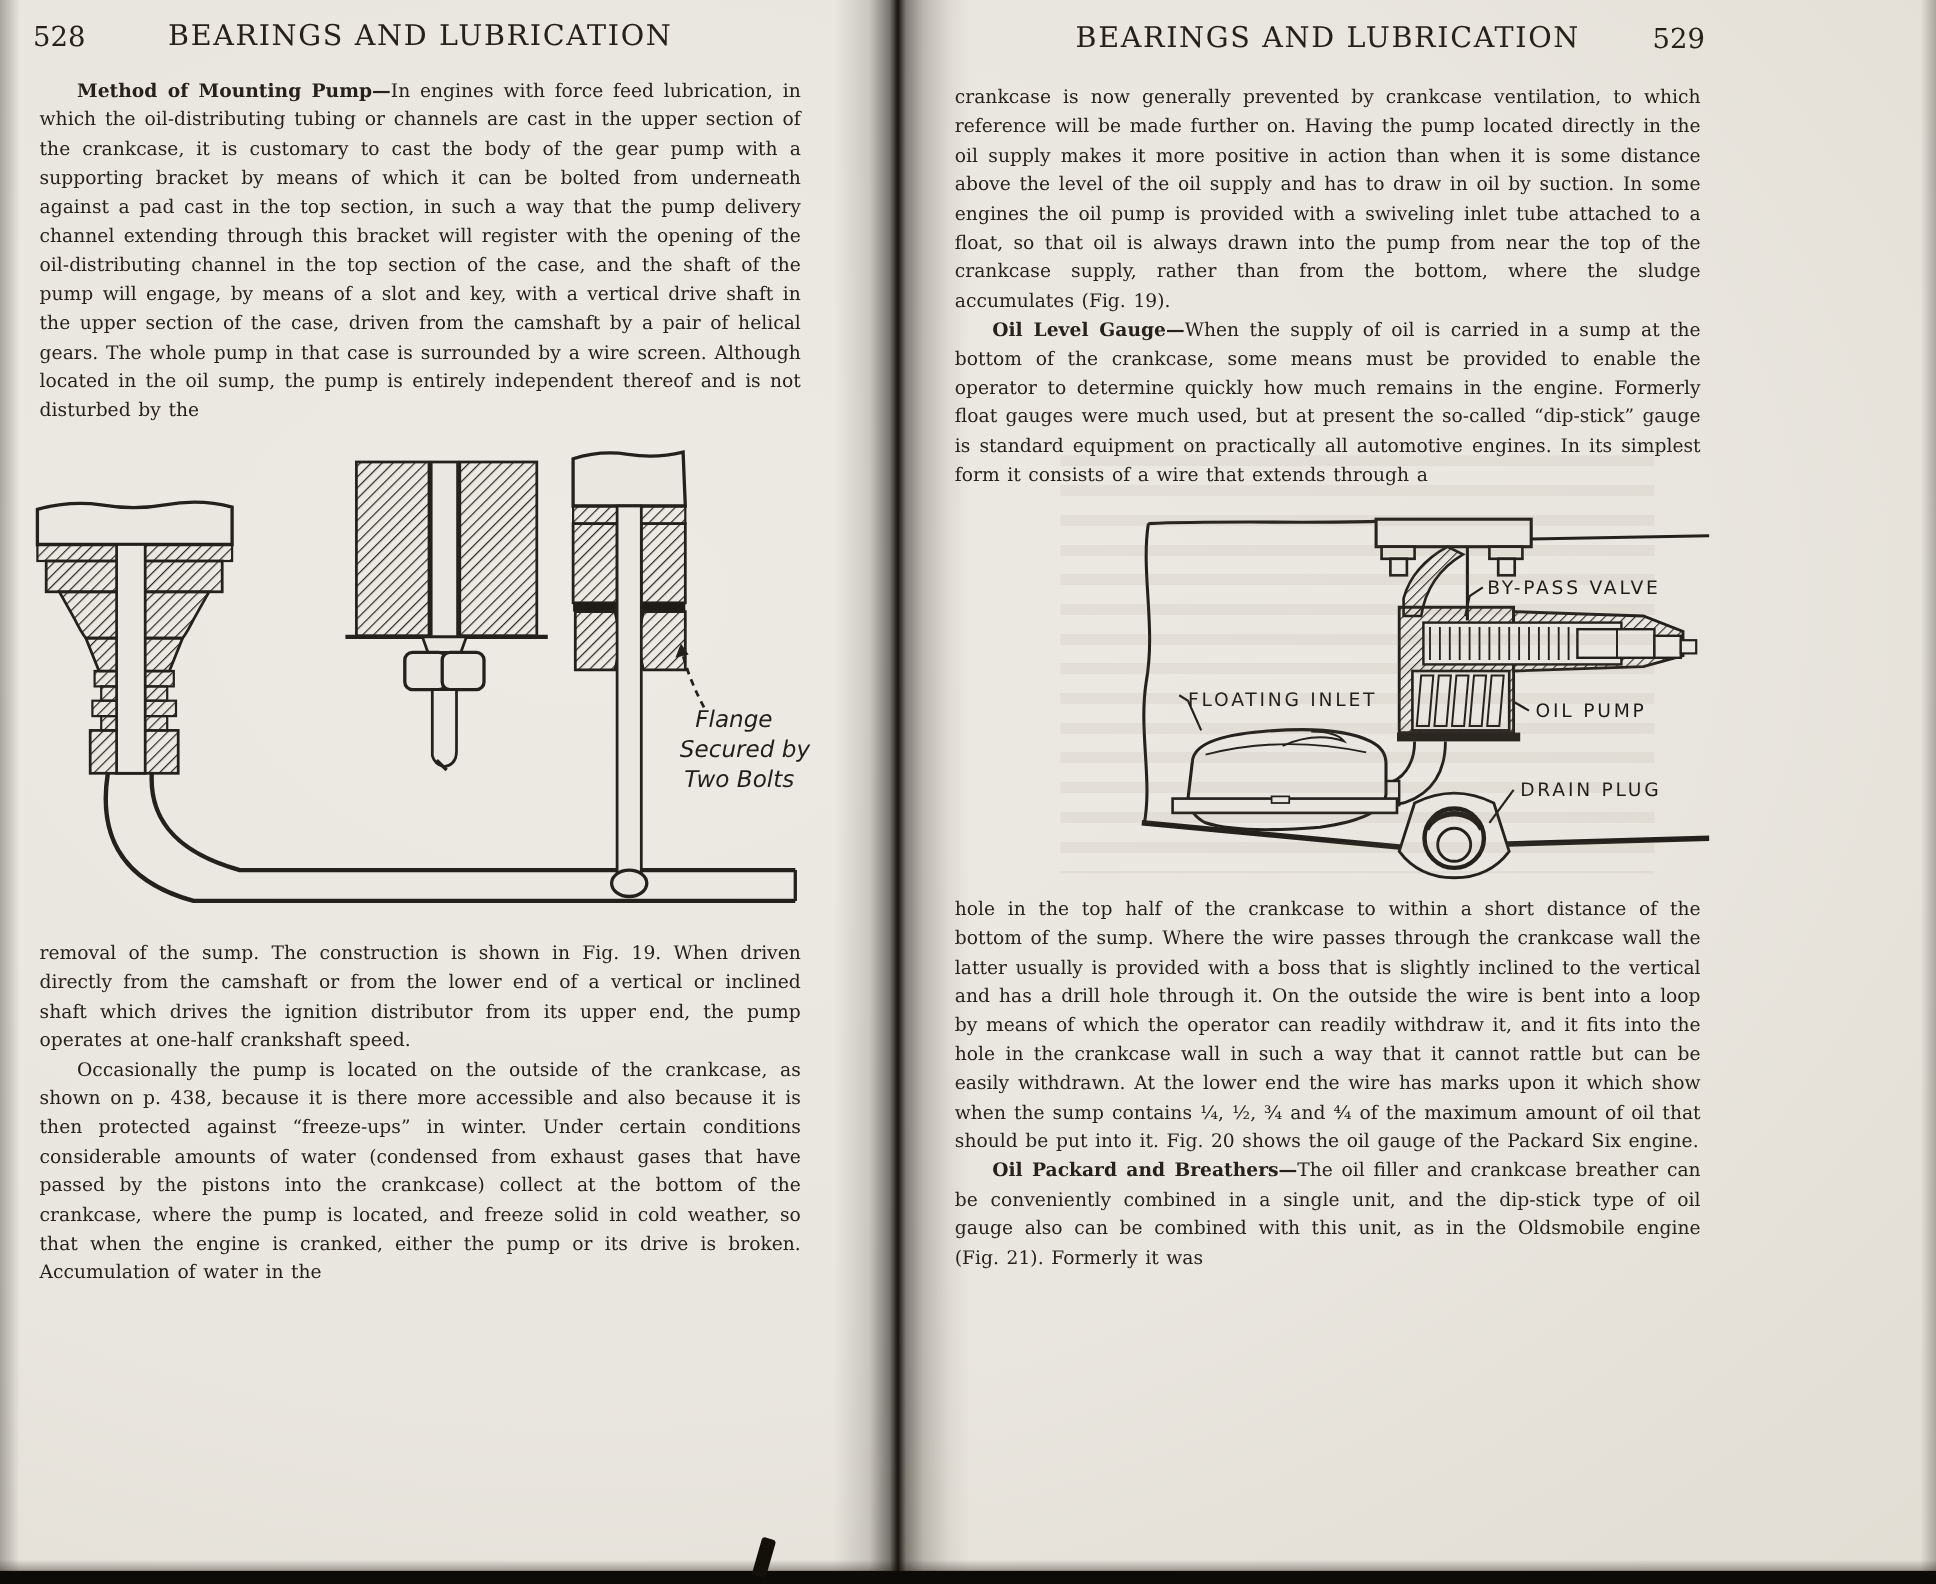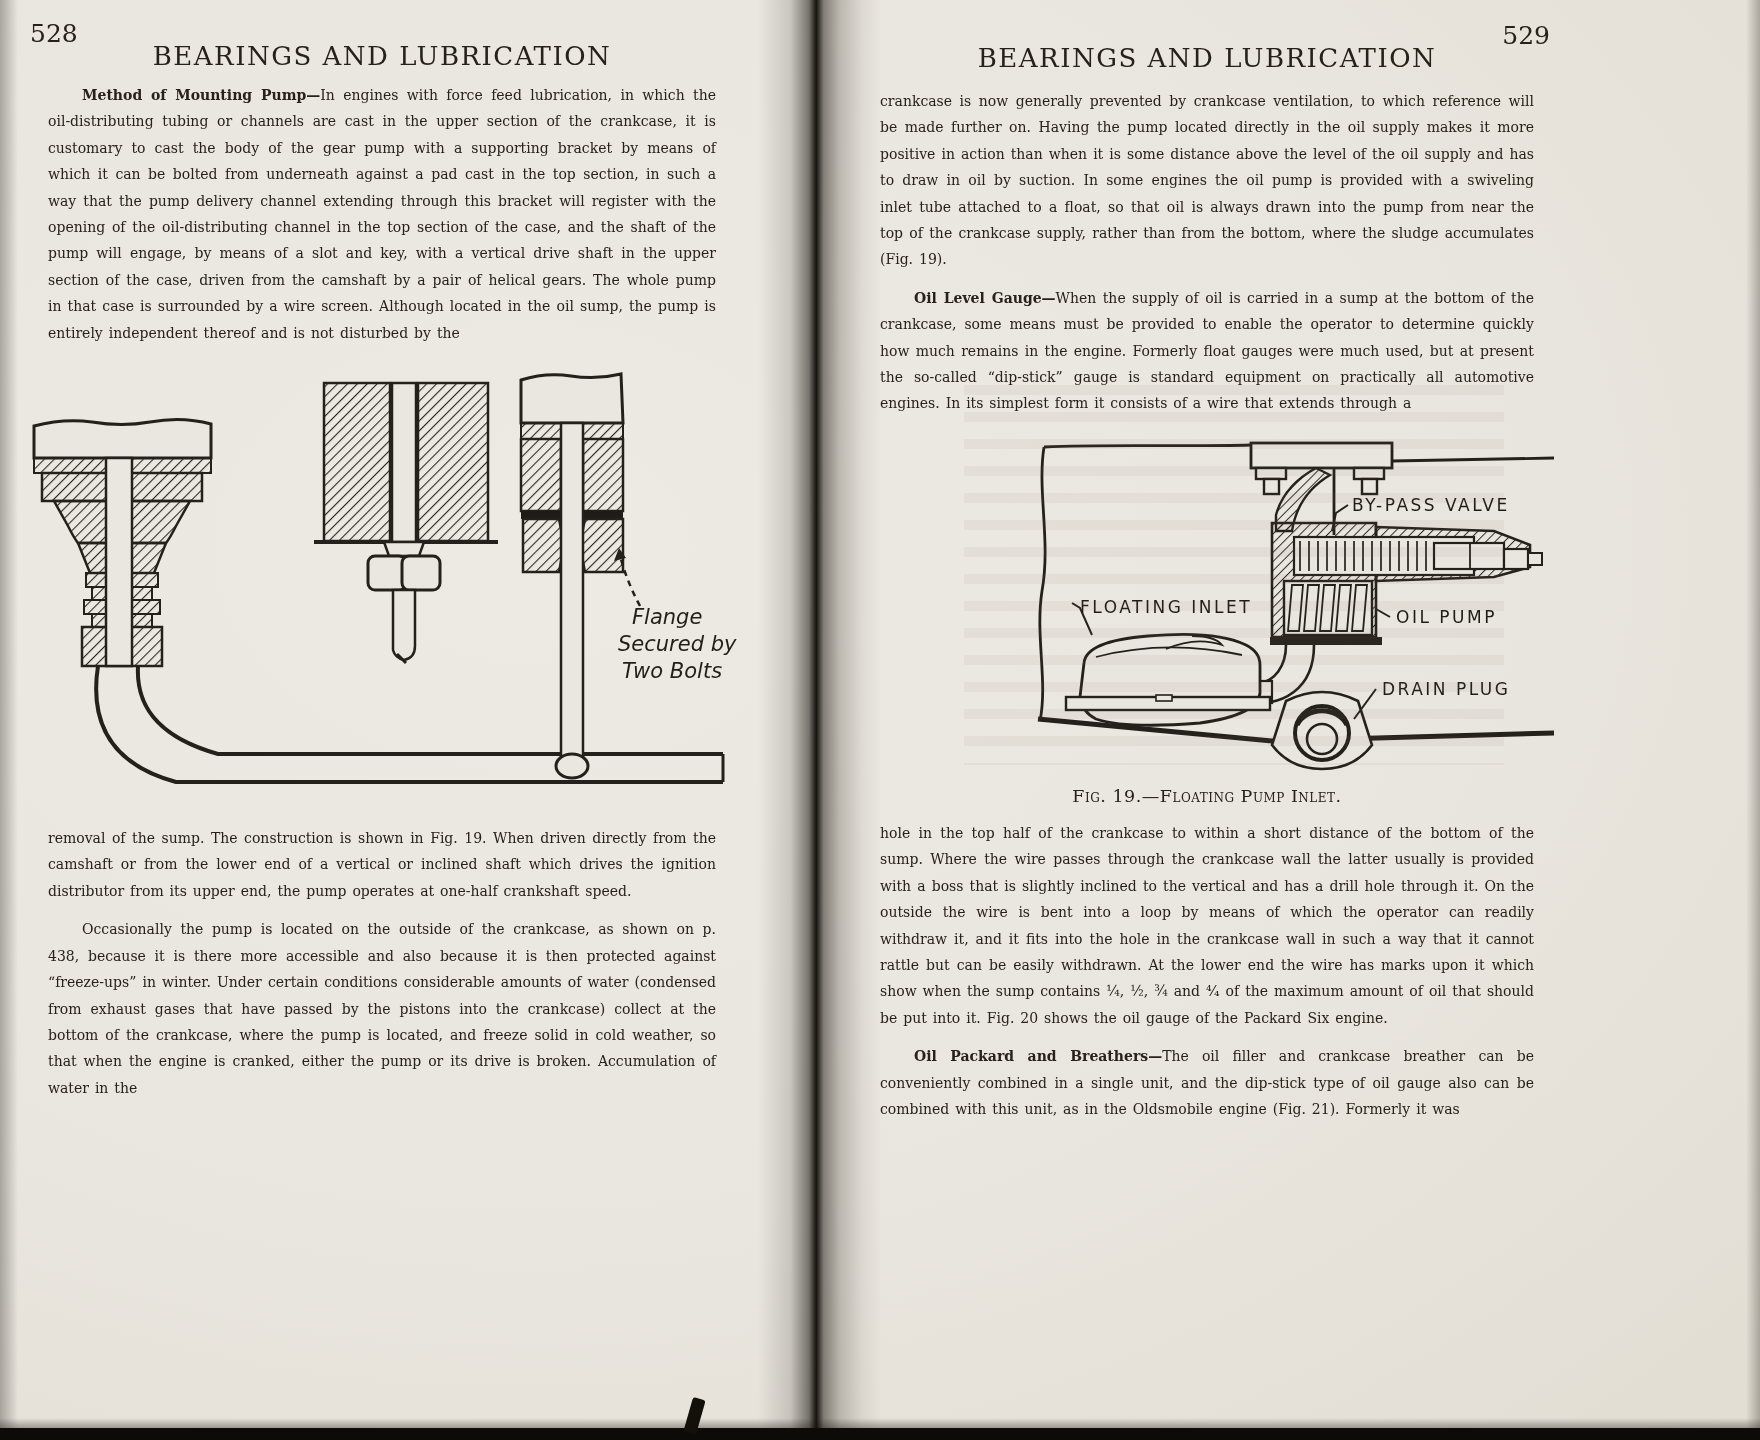--- a/index.html
+++ b/index.html
@@ -18,30 +18,30 @@
     background:linear-gradient(270deg, rgba(20,17,12,0.28), rgba(20,17,12,0));}
   .bottom-edge{position:absolute;left:0;bottom:0;width:1760px;height:12px;background:#0d0b08;}
   .bottom-shade{position:absolute;left:0;bottom:12px;width:1760px;height:10px;
     background:linear-gradient(0deg, rgba(20,16,10,0.35), rgba(20,16,10,0));}
   .corner-mark{position:absolute;left:688px;top:1398px;width:13px;height:36px;
     background:#13100a;transform:rotate(16deg);border-radius:3px;}
 
   .hdr{position:absolute;height:40px;}
   .hdr-left{left:36px;top:18px;width:692px;}
   .hdr-right{left:868px;top:20px;width:678px;}
-  .head-title{display:block;text-align:center;font-size:26px;letter-spacing:1.5px;margin-top:23px;}
+  .head-title{display:block;text-align:center;font-size:26px;letter-spacing:1.5px;}
   .page-num{position:absolute;top:1px;font-size:25px;}
   .pn-left{left:-6px;}
   .pn-right{right:-4px;text-align:right;}
 
   .col{position:absolute;}
   .col-left{left:36px;top:70px;width:692px;}
   .col-right{left:868px;top:76px;width:678px;}
 
-  p.body{font-size:14px;line-height:26.4px;text-align:justify;margin:12px;
+  p.body{font-size:17px;line-height:26.4px;text-align:justify;margin:0;
     text-indent:34px;word-spacing:1.5px;}
   p.noind{text-indent:0;}
   b.lead{font-weight:bold;}
 
   .fig18-wrap{width:715px;margin:8px 0 0 -10px;}
   .fig19-wrap{position:relative;width:620px;margin:14px 0 4px 66px;}
   .ghost-lines{position:absolute;left:30px;top:-46px;width:540px;height:380px;
     background:repeating-linear-gradient(180deg, rgba(112,102,86,0.07) 0 10px,
       rgba(0,0,0,0) 10px 27px);pointer-events:none;}
   svg{display:block;}
@@ -220,21 +220,20 @@
           <line x1="456" y1="186" x2="442" y2="178" stroke-width="2"></line>
           <line x1="442" y1="258" x2="420" y2="288" stroke-width="2"></line>
         </g>
         <text x="418" y="80" class="figlab">BY-PASS VALVE</text>
         <text x="146" y="182" class="figlab">FLOATING INLET</text>
         <text x="462" y="192" class="figlab">OIL PUMP</text>
         <text x="448" y="264" class="figlab">DRAIN PLUG</text>
       </svg>
     </div>
 
-    <div class="caption">Fig. 19.—Floating Pump Inlet.</div>
 
     <p class="body noind after-caption">hole in the top half of the crankcase to within a short distance of the bottom of the sump.  Where the wire passes through the crankcase wall the latter usually is provided with a boss that is slightly inclined to the vertical and has a drill hole through it.  On the outside the wire is bent into a loop by means of which the operator can readily withdraw it, and it fits into the hole in the crankcase wall in such a way that it cannot rattle but can be easily withdrawn.  At the lower end the wire has marks upon it which show when the sump contains ¼, ½, ¾ and ⁴⁄₄ of the maximum amount of oil that should be put into it.  Fig. 20 shows the oil gauge of the Packard Six engine.</p>
     <p class="body"><b class="lead">Oil Packard and Breathers—</b><span>The oil filler and crankcase breather can be conveniently combined in a single unit, and the dip-stick type of oil gauge also can be combined with this unit, as in the Oldsmobile engine (Fig. 21).  Formerly it was</span></p>
   </div>
 
   <div class="gutter"></div>
   <div class="left-edge"></div>
   <div class="right-edge"></div>
   <div class="bottom-shade"></div>
   <div class="bottom-edge"></div>

